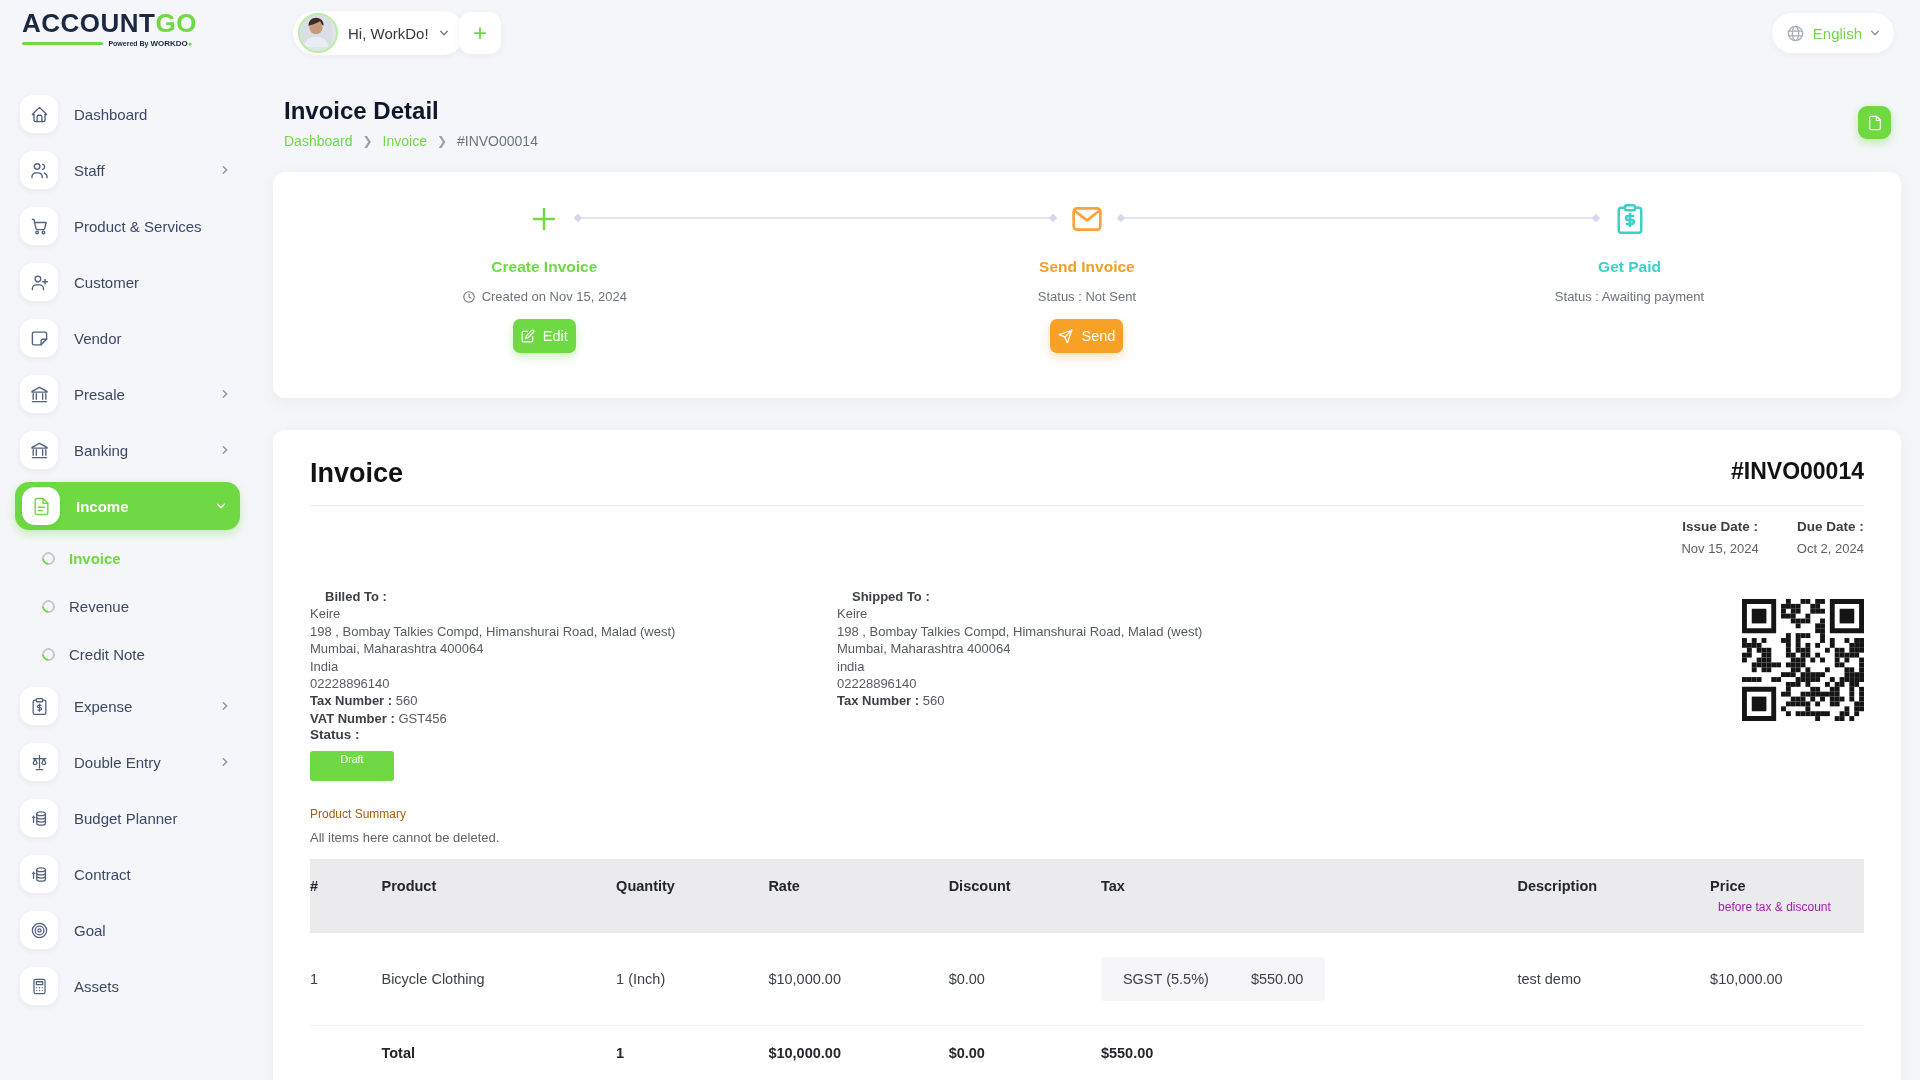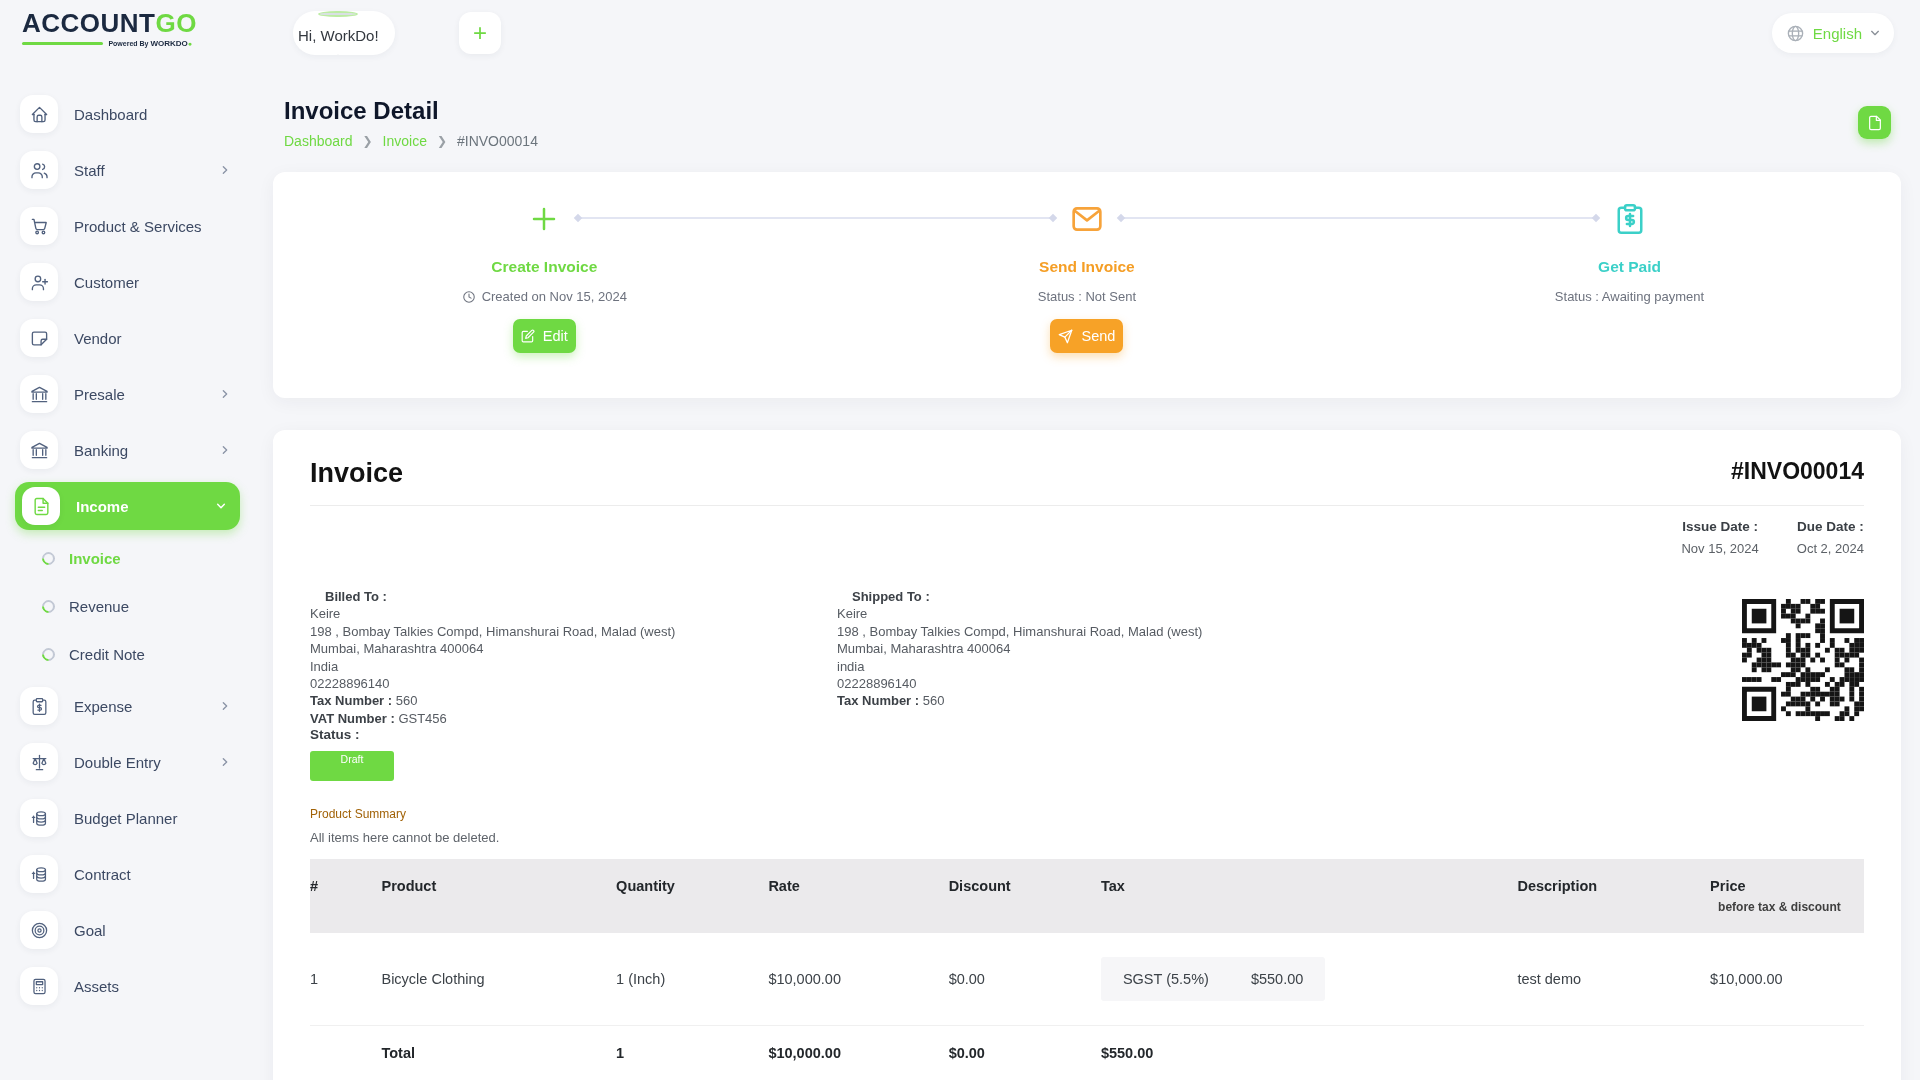--- a/index.html
+++ b/index.html
@@ -16,21 +16,21 @@
   .logo{position:absolute;left:22px;top:10px;width:170px;}
   .logo-main{font-size:26px;font-weight:800;letter-spacing:.5px;color:#1b2940;line-height:1;}
   .logo-main .go{color:#6fd943;}
   .logo-sub{display:flex;align-items:center;gap:5px;margin-top:3px;}
   .logo-line{flex:1;height:3px;background:#6fd943;border-radius:2px;}
   .logo-powered{font-size:7px;font-weight:700;color:#1b2940;white-space:nowrap;}
   .logo-powered .wd{font-size:8px;}
   .logo-powered .dot{color:#6fd943;}
 
   .pill{background:#fff;border-radius:24px;box-shadow:0 2px 6px rgba(40,50,70,.05);display:flex;align-items:center;cursor:pointer;}
-  .greeting-pill{position:absolute;left:293px;top:11px;height:44px;padding:0 16px 0 5px;gap:10px;flex-direction:column;}
+  .greeting-pill{position:absolute;left:293px;top:11px;height:44px;padding:0 16px 0 5px;gap:10px;}
   .avatar{width:36px;height:36px;border-radius:50%;border:2px solid #bdeca4;overflow:hidden;background:#dfe5ea;}
   .greeting-text{font-size:15px;color:#33383f;}
   .chev{width:10px;height:10px;}
   .add-btn{position:absolute;left:459px;top:12px;width:42px;height:42px;border-radius:12px;background:#fff;
     box-shadow:0 2px 6px rgba(40,50,70,.06);display:flex;align-items:center;justify-content:center;
     color:#6fd943;font-size:24px;font-weight:400;cursor:pointer;line-height:1;}
   .lang-pill{position:absolute;right:26px;top:13px;height:40px;padding:0 14px;gap:8px;}
   .lang-label{font-size:15px;color:#6fd943;}
 
   
@@ -101,21 +101,21 @@
   .status-badge{display:inline-block;margin-top:9px;width:84px;height:30px;line-height:17px;text-align:center;
     background:#6fd943;border-radius:3px;color:#fff;font-size:10.5px;}
 
   .summary-title{margin-top:26px;font-size:12px;color:#a16207;}
   .summary-note{margin-top:9px;font-size:13px;color:#5f646b;}
 
   table.items{width:100%;border-collapse:collapse;margin-top:14px;table-layout:fixed;}
   table.items th{background:#ebeaec;text-align:left;font-size:14.5px;font-weight:700;color:#23272b;
     padding:19px 8px 19px 0;vertical-align:top;}
   table.items th:first-child,table.items td:first-child{padding-left:0;}
-  .price-sub{margin-top:6px;font-size:12px;font-weight:700;color:#404040;padding-left:8px;}
+  .price-sub{margin-top:6px;font-size:12px;font-weight:400;color:#a21caf;padding-left:8px;}
   table.items td{font-size:14.5px;color:#3c4248;padding:24px 8px 24px 0;border-bottom:1px solid #f0f0f0;vertical-align:middle;}
   .tax-chip{display:inline-flex;align-items:center;gap:42px;background:#f6f6f8;border-radius:3px;padding:14px 22px;}
   tr.total-row td{font-weight:700;color:#23272b;padding:19px 8px 19px 0;border-bottom:1px solid #f0f0f0;}
 </style>
 </head>
 <body>
 
 <div class="logo">
   <div class="logo-main"><span>ACCOUNT</span><span class="go">GO</span></div>
   <div class="logo-sub">

